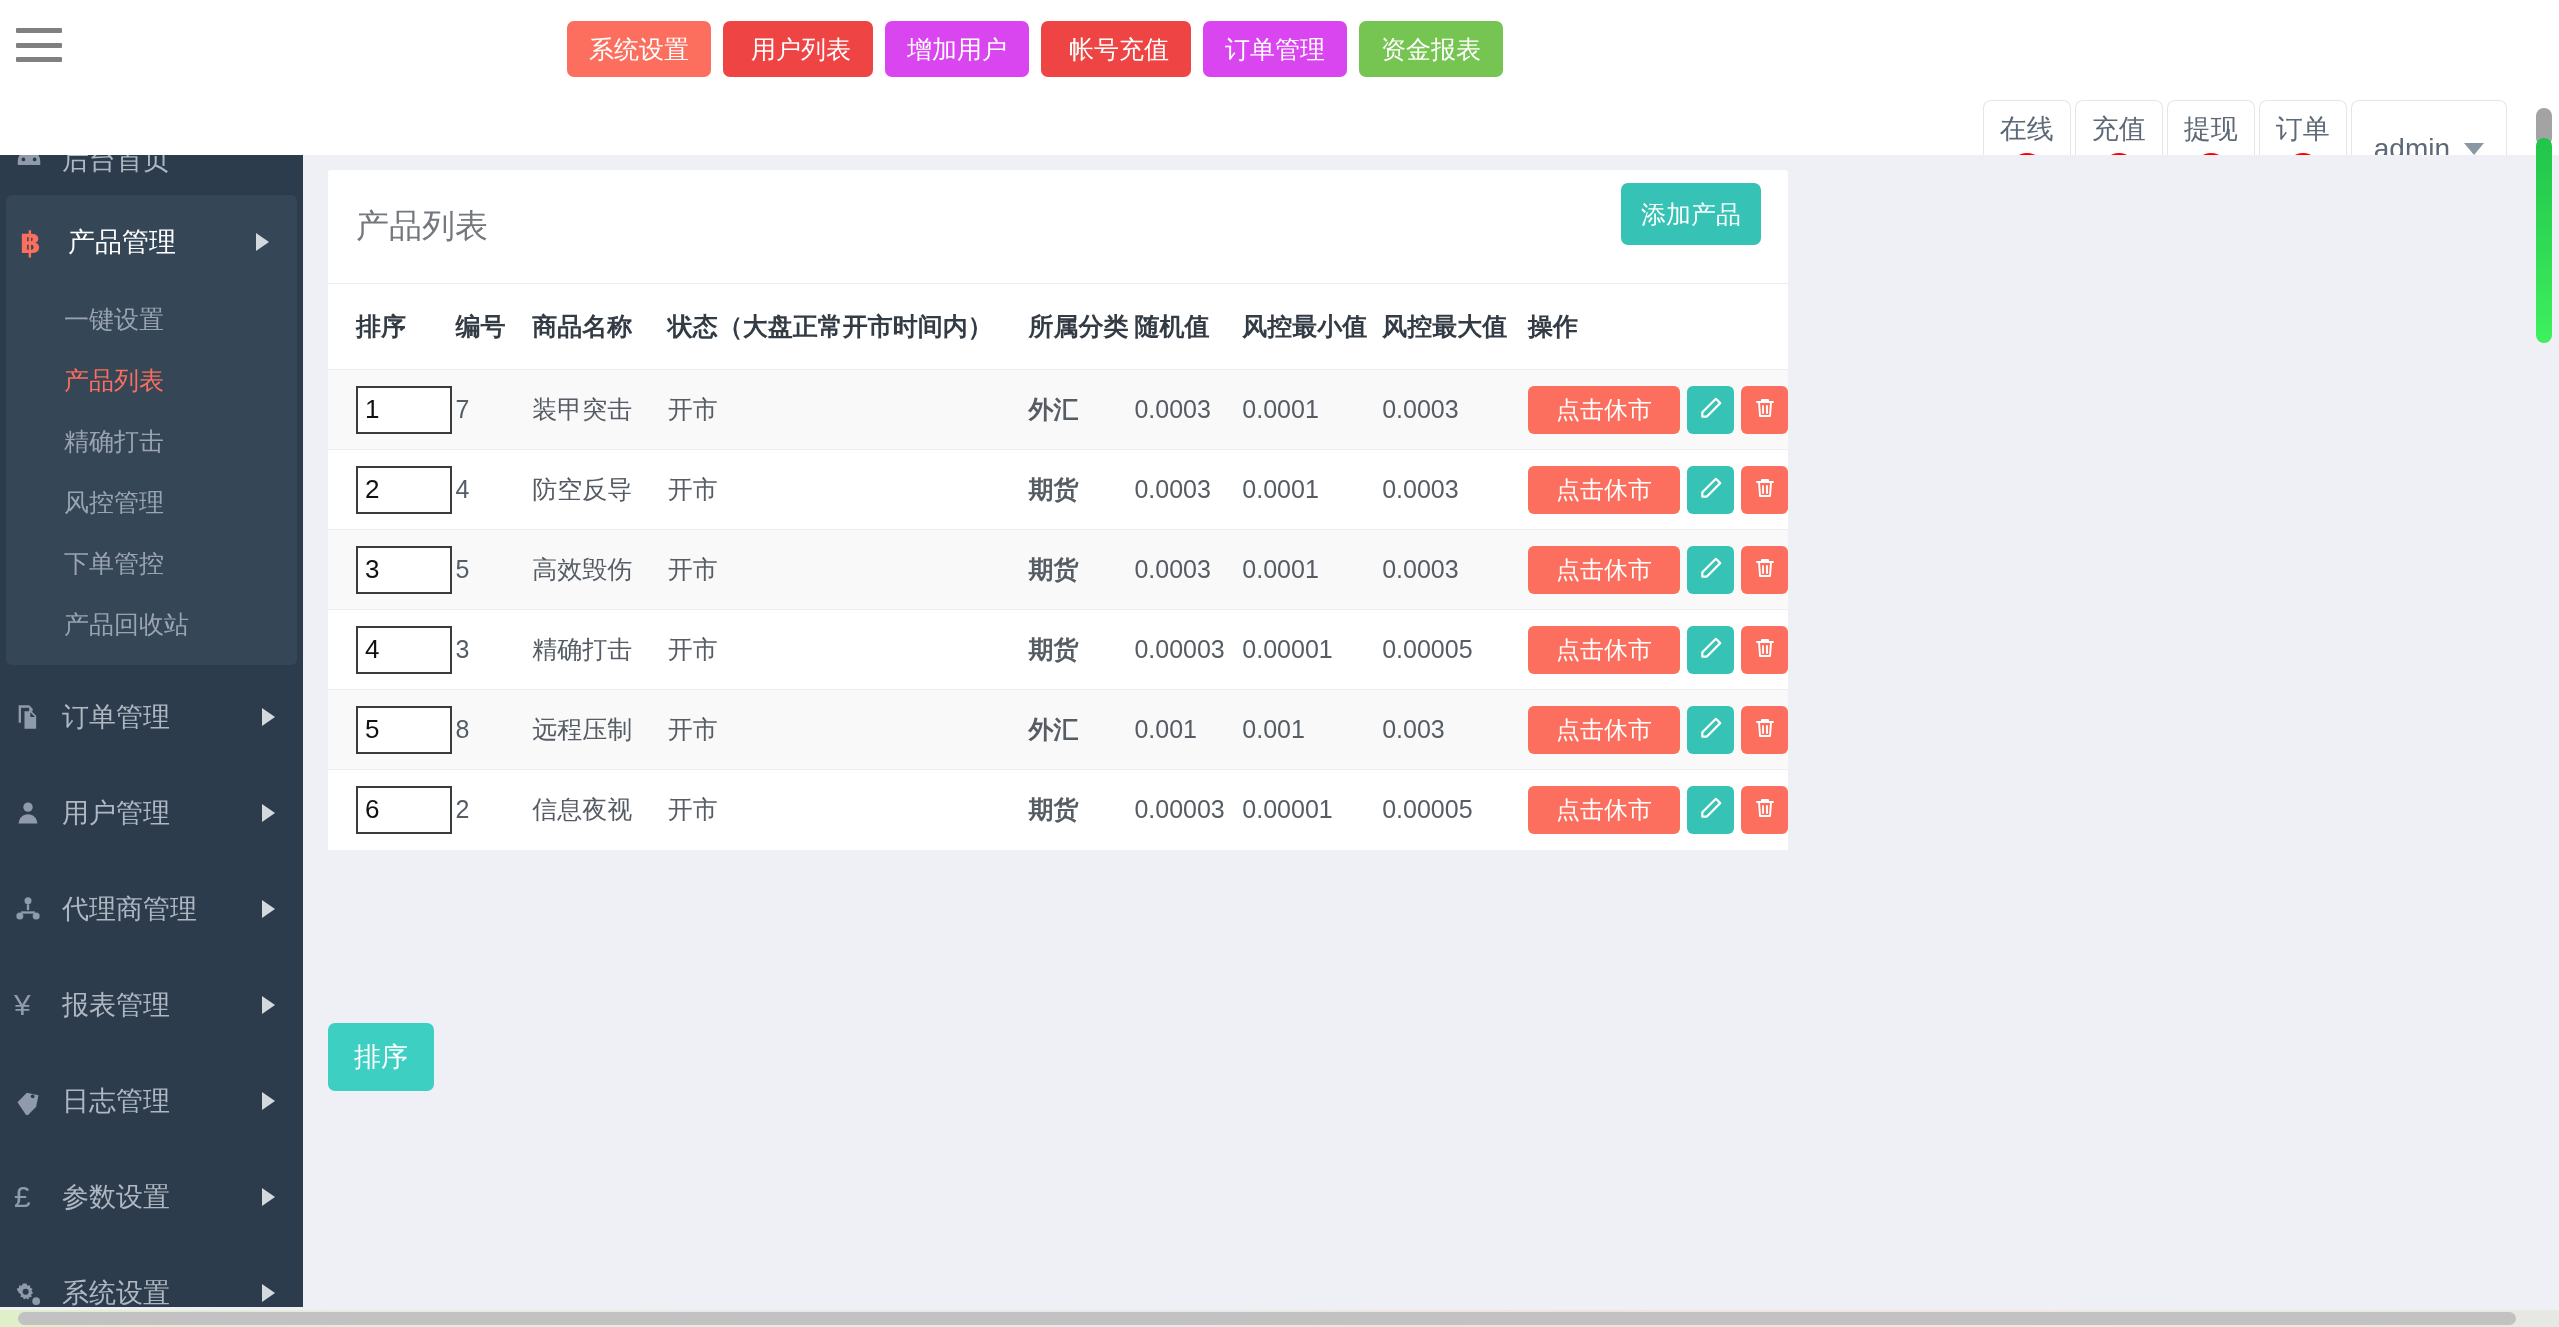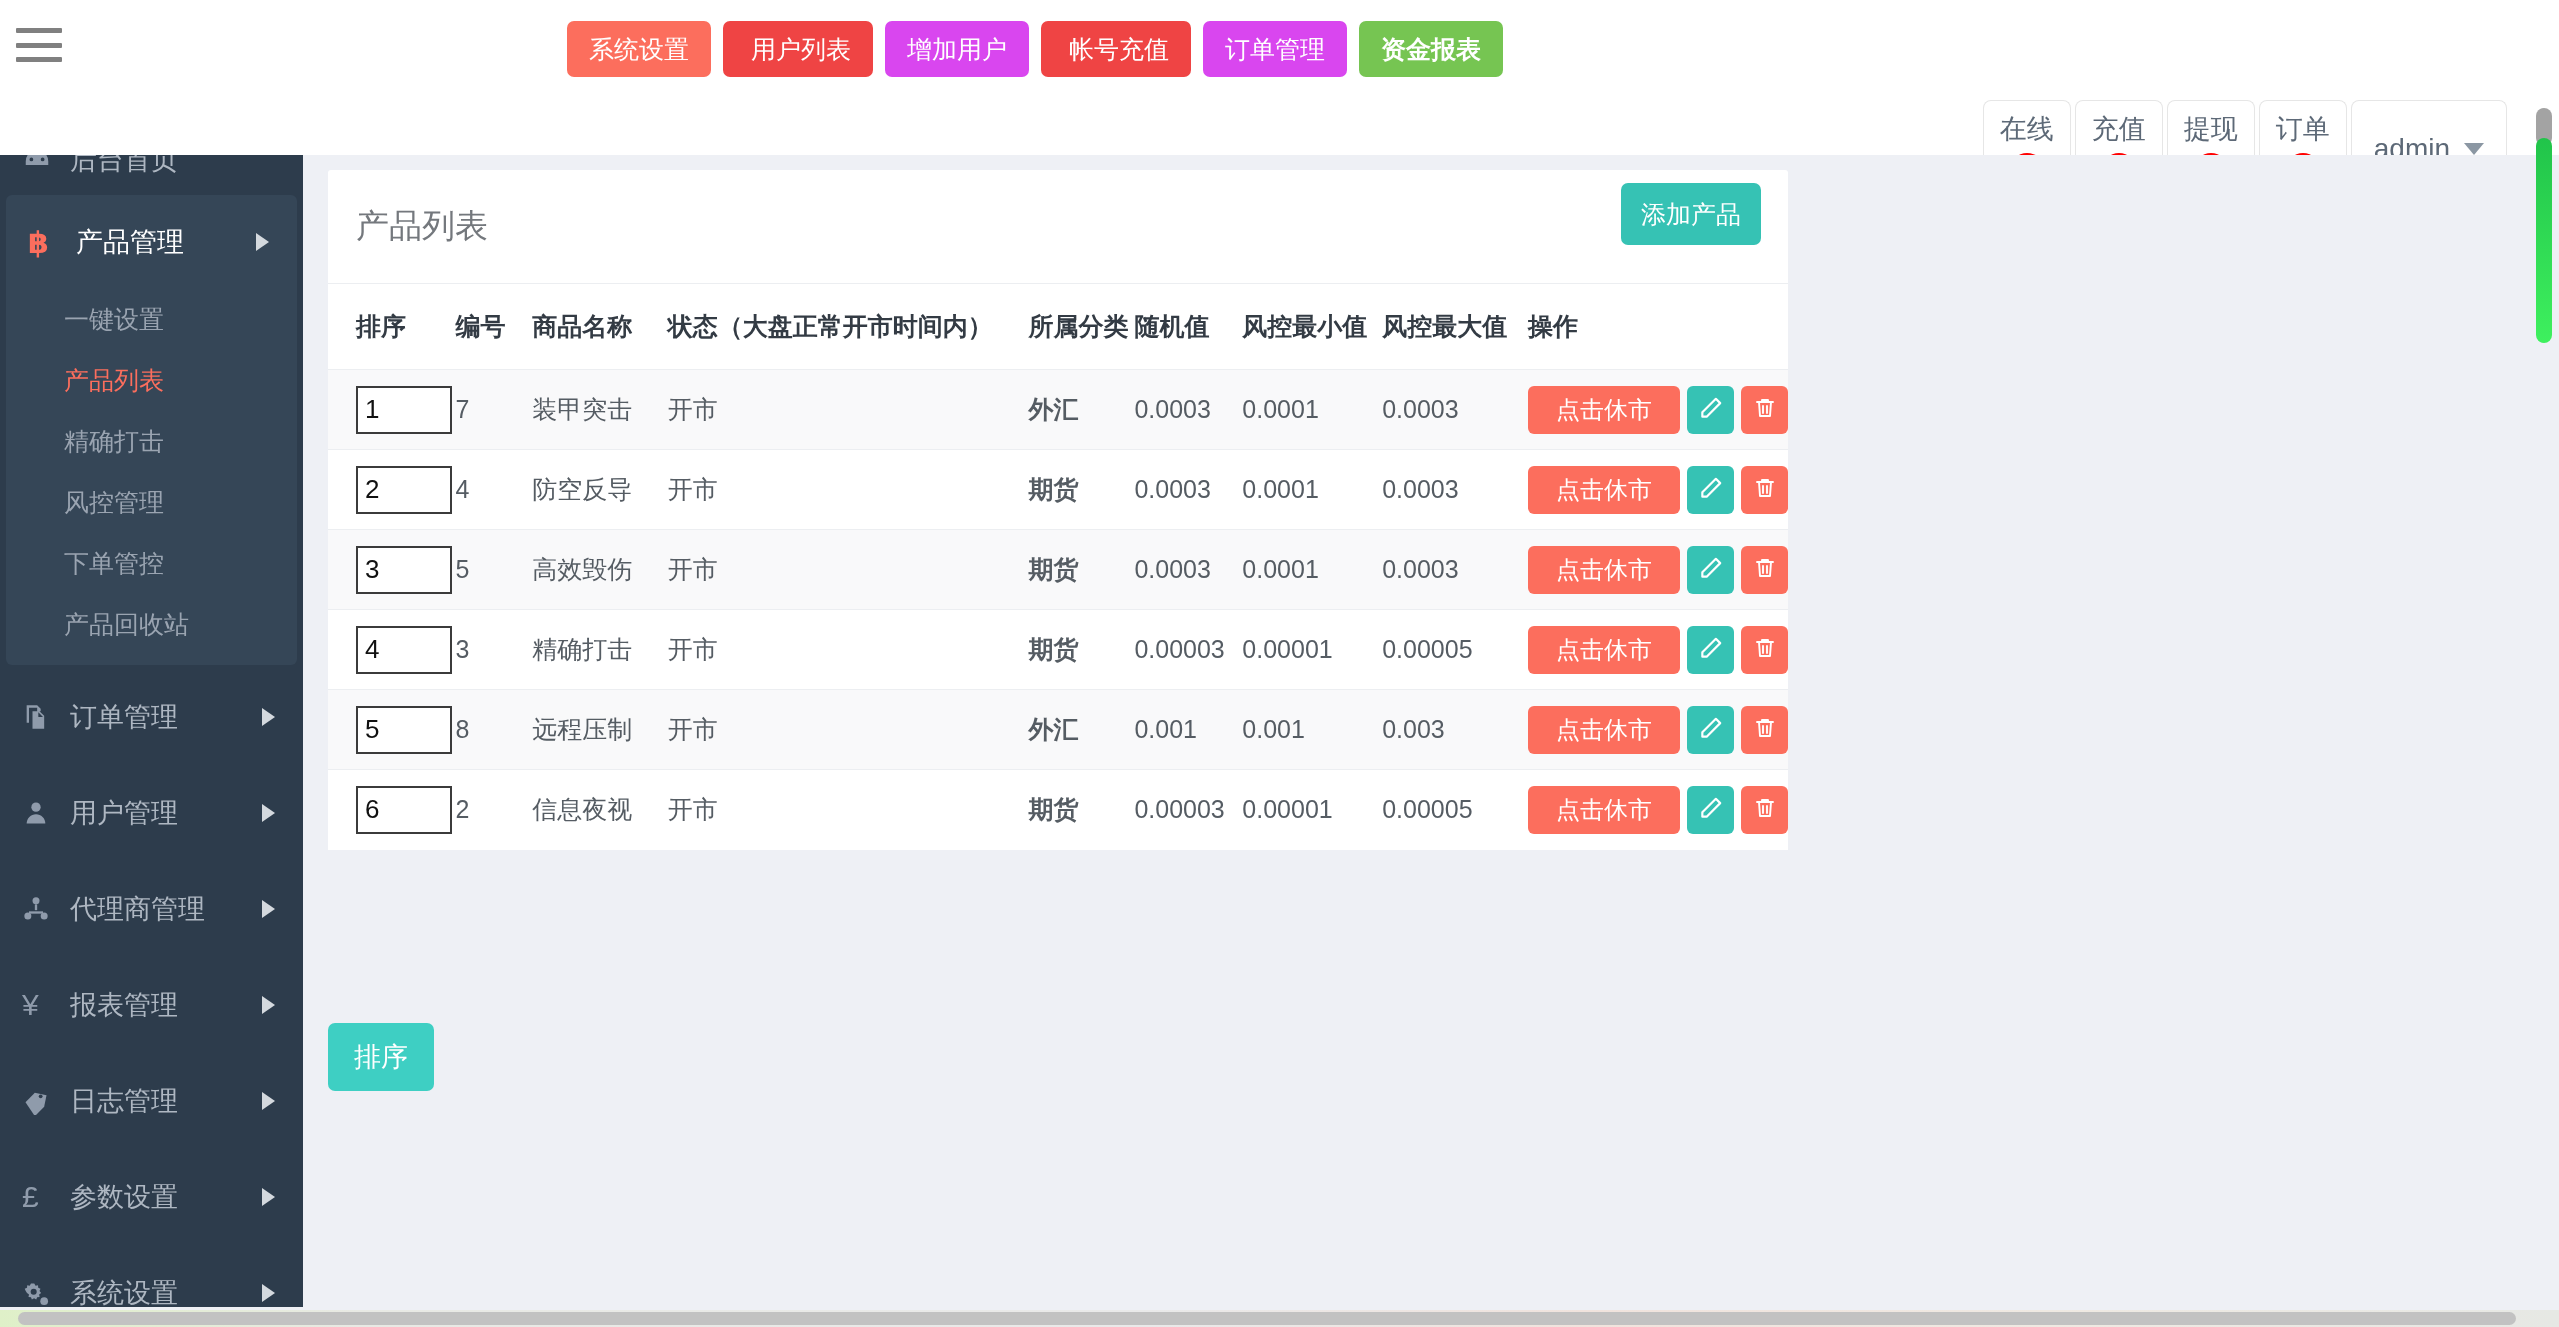--- a/index.html
+++ b/index.html
@@ -32,21 +32,21 @@
     height: 56px; padding: 0 22px;
     display: flex; align-items: center; justify-content: center;
     border: none; border-radius: 7px;
     color: #ffffff; font-size: 25px; line-height: 1;
     cursor: pointer; white-space: nowrap;
     font-family: "Liberation Sans", "DejaVu Sans", sans-serif;
   }
   .nav-red   { background: #fc6e5d; }
   .nav-gray  { background: #ef4444; padding-left: 28px; }
   .nav-blue  { background: #d946ef; }
-  .nav-green { background: #76c552; font-weight: bold; }
+  .nav-green { background: #76c552; }
 
   .statusbar {
     position: absolute; right: 52px; top: 100px;
     display: flex; align-items: stretch; gap: 0;
   }
   .statchip {
     display: flex; align-items: center; gap: 6px;
     background: #ffffff; border: 1px solid #e6e6e6;
     border-radius: 8px 8px 0 0; border-bottom: none;
     padding: 10px 16px 12px 16px; margin-right: 4px; flex-direction: column;
@@ -75,21 +75,21 @@
 
   
   .sidebar {
     position: absolute; left: 0; top: 155px;
     width: 303px; height: 1152px;
     background: #2d3c4c;
     overflow: hidden;
   }
   .side-item {
     display: flex; align-items: center;
-    height: 96px; padding-left: 22px;
+    height: 96px; padding-left: 14px;
     color: #aeb7c2; font-size: 27px; cursor: pointer;
     position: relative;
   }
   .side-item .ico {
     width: 48px; display: flex; align-items: center; justify-content: flex-start;
     font-size: 30px; color: #8f9bab; flex: none;
   }
   .side-item .arrow {
     position: absolute; right: 28px; top: 50%; transform: translateY(-50%);
     width: 0; height: 0;

